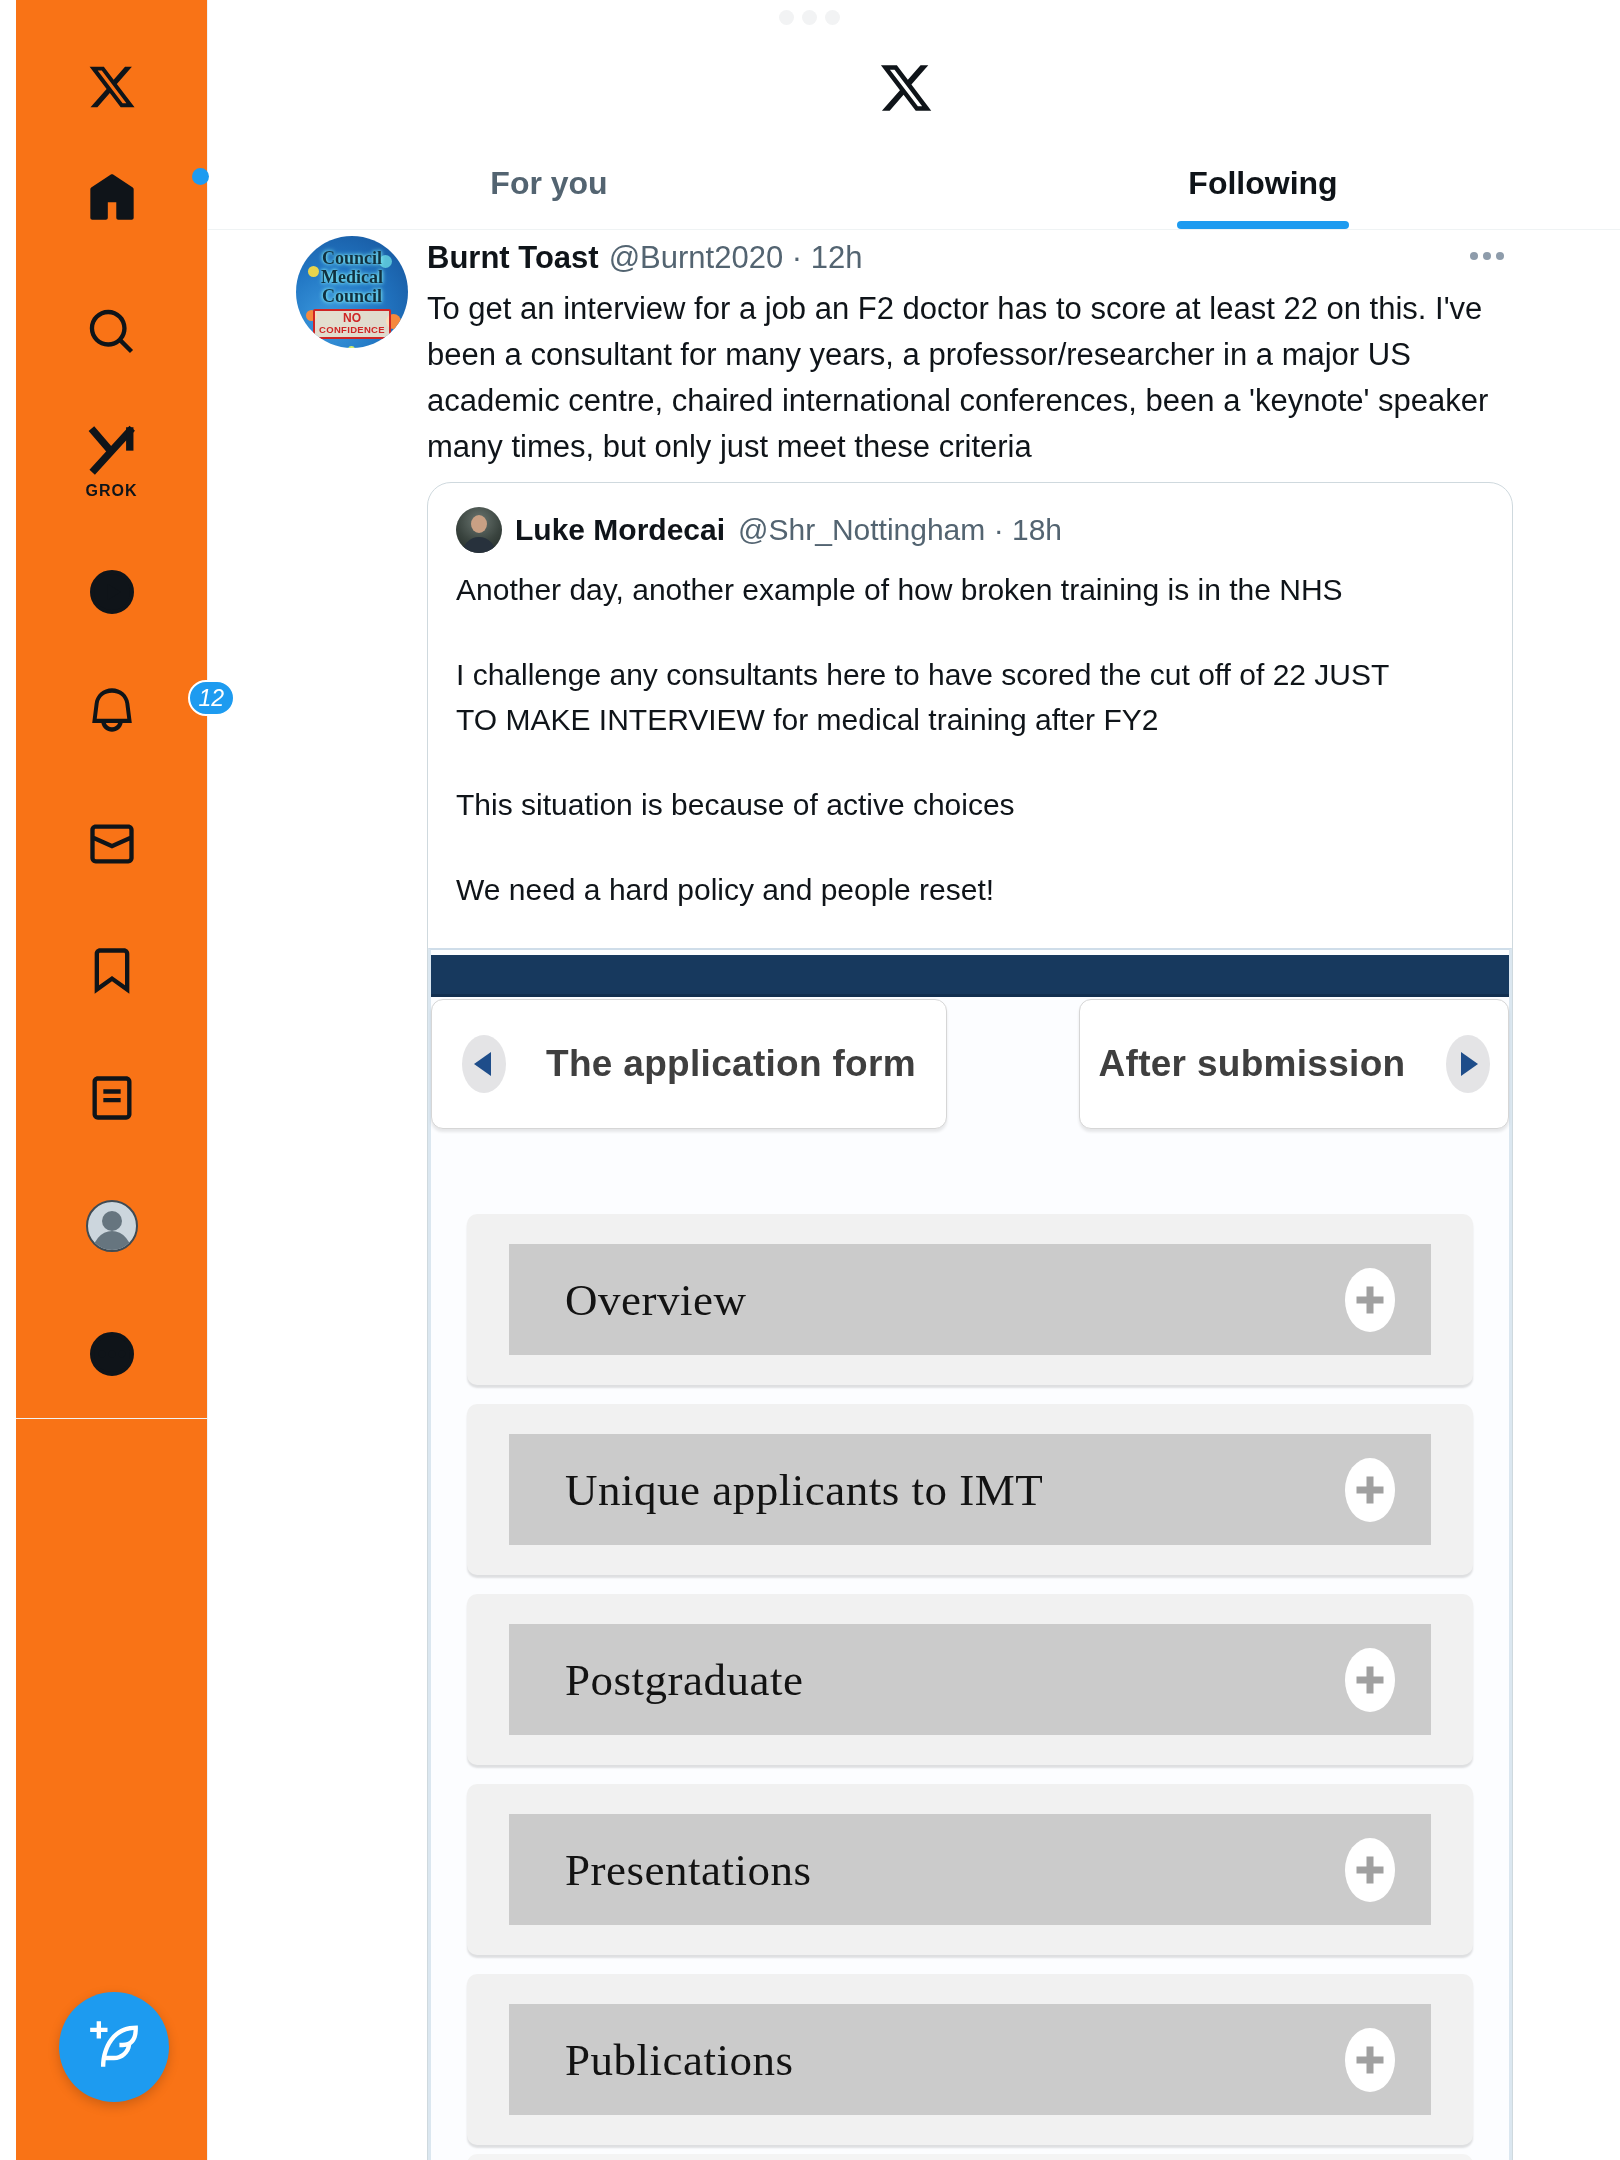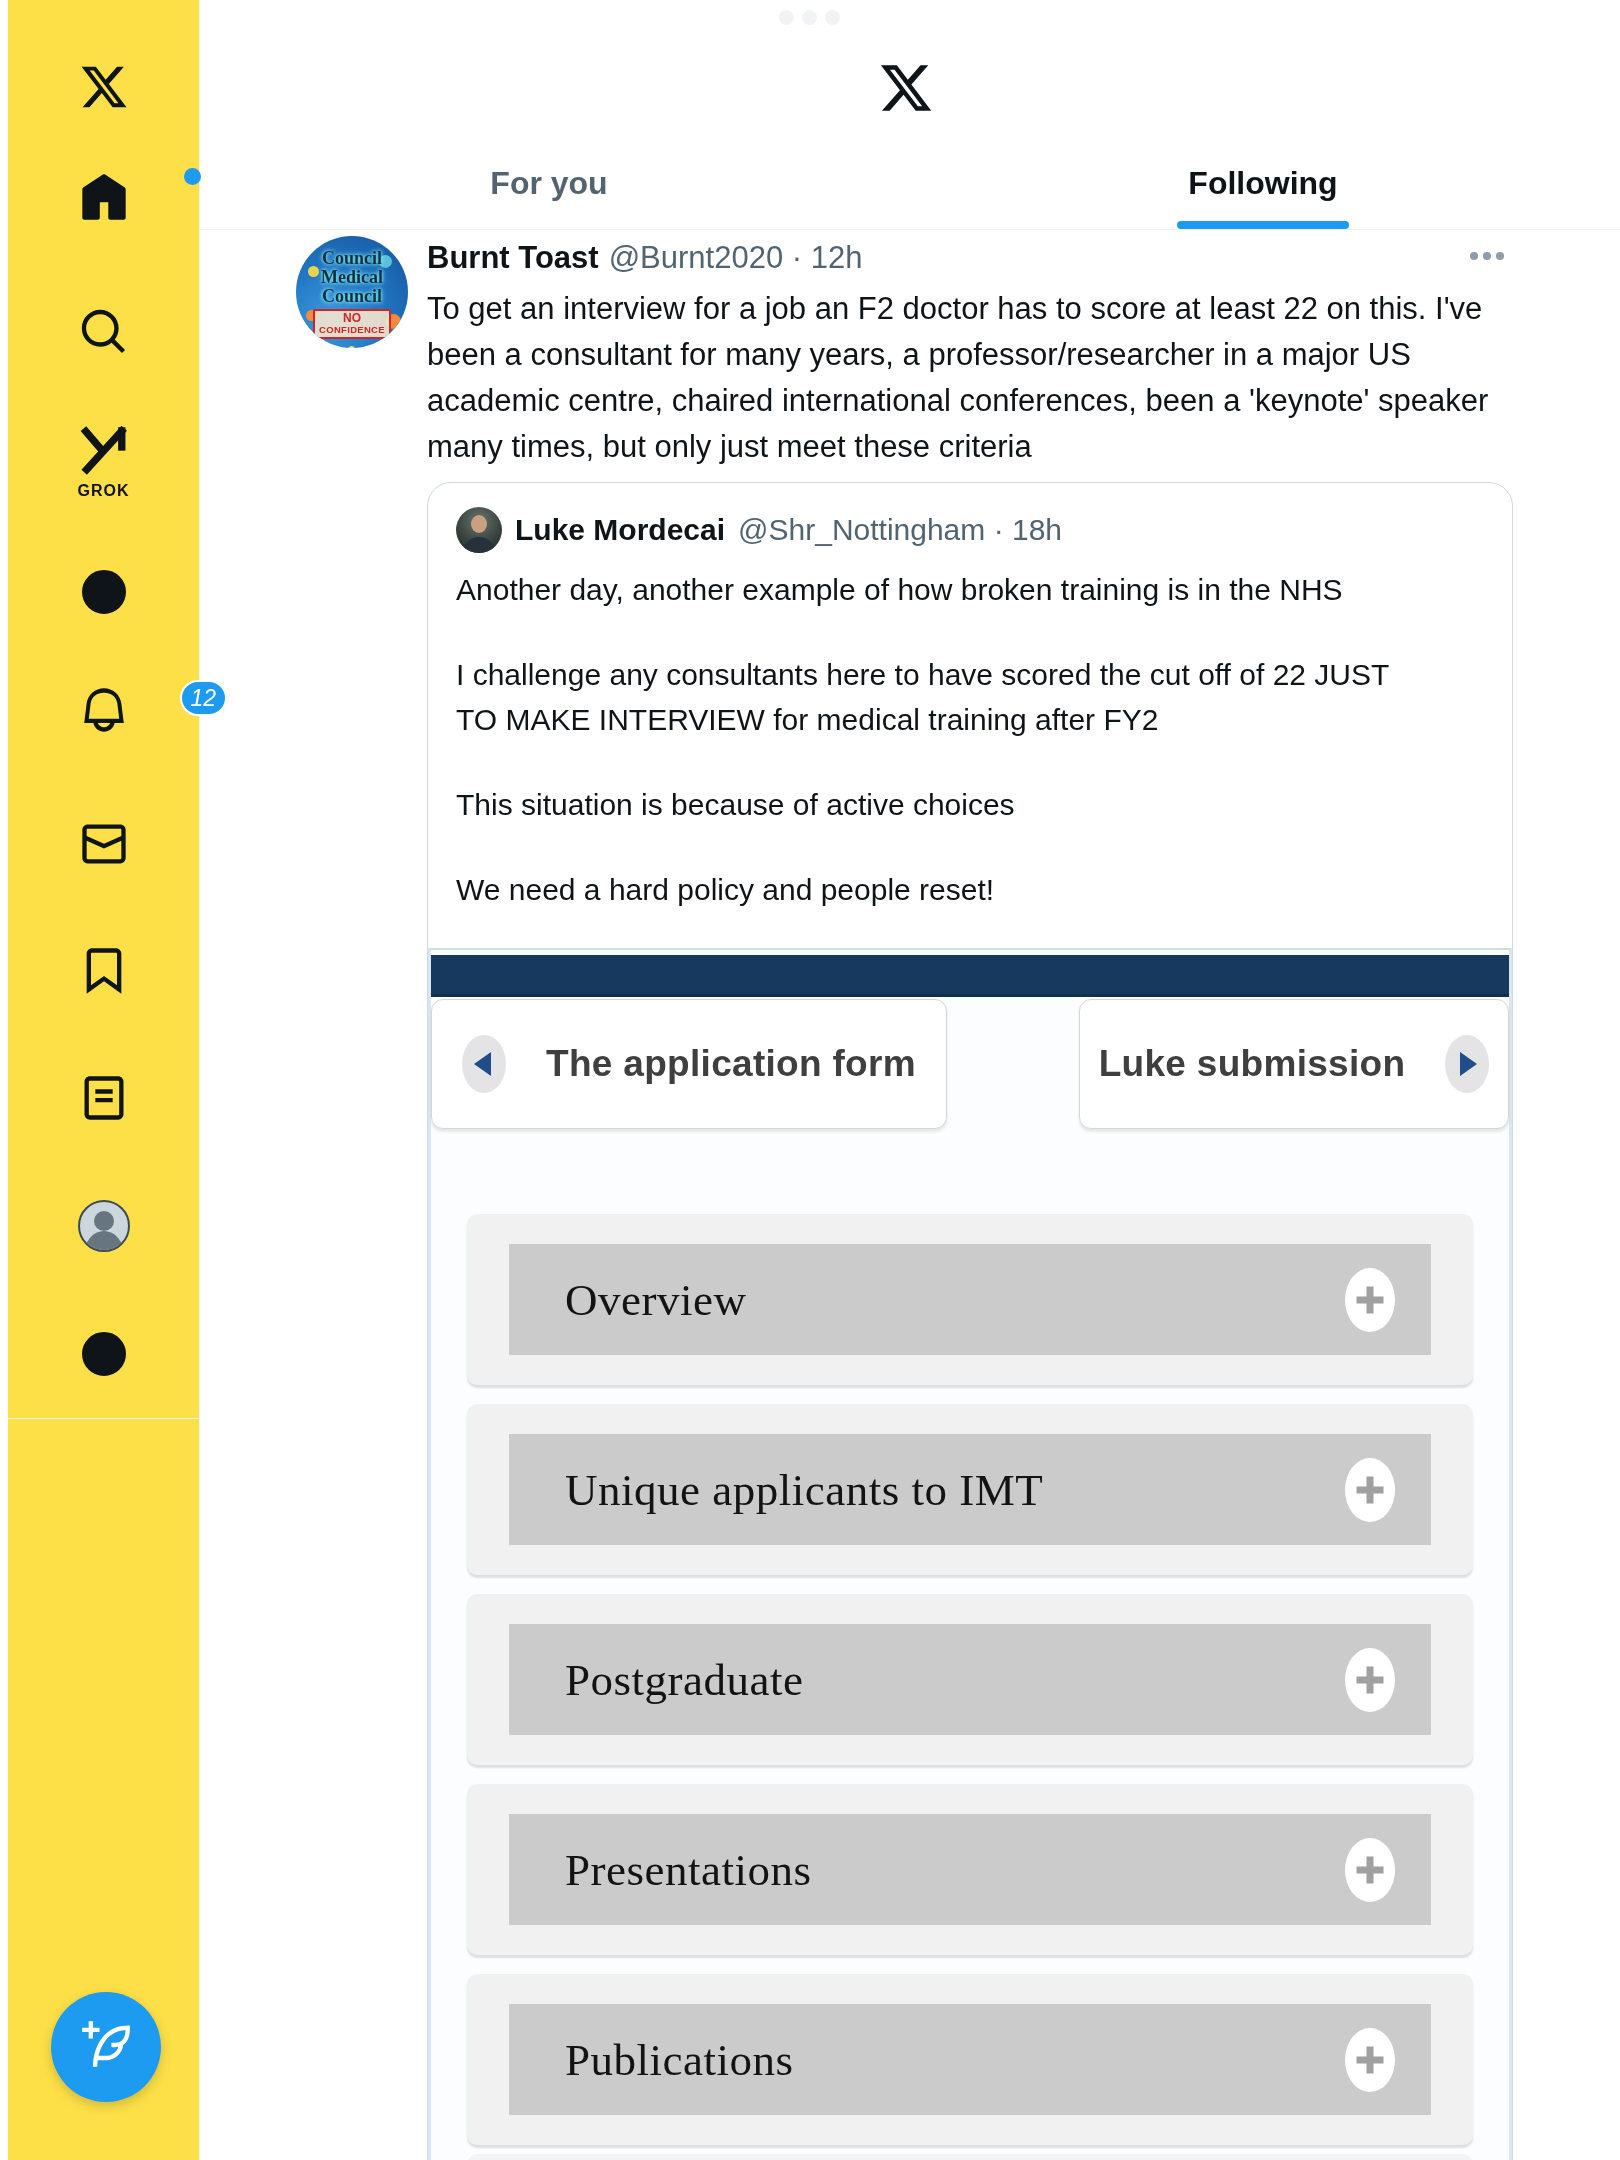--- a/index.html
+++ b/index.html
@@ -4,22 +4,22 @@
 <style>
   * { margin:0; padding:0; box-sizing:border-box; }
   html,body { width:1620px; height:2160px; background:#fff; overflow:hidden;
     font-family:"Liberation Sans","DejaVu Sans",sans-serif; color:#0f1419; }
 
   
   .ipad-dots { position:absolute; top:10px; left:779px; display:flex; gap:8px; z-index:20; }
   .ipad-dots span { width:15px; height:15px; border-radius:50%; background:#f2f3f4; }
 
   
-  .sidebar { position:absolute; left:8px; top:0; width:192px; height:2160px;
-    border-right:1px solid #eff3f4; background:#fde047; z-index:10; }
+  .sidebar { position:absolute; left:16px; top:0; width:192px; height:2160px;
+    border-right:1px solid #eff3f4; background:#f97316; z-index:10; }
   .side-item { position:absolute; left:0; width:191px; display:flex; justify-content:center; cursor:pointer; }
   .side-item svg { width:52px; height:52px; fill:#0f1419; }
   .pos-xlogo { top:62px; } .pos-xlogo svg { width:50px; height:50px; }
   .pos-home { top:172px; } .pos-search { top:306px; } .pos-grok { top:424px; }
   .pos-video { top:566px; } .pos-bell { top:684px; } .pos-mail { top:818px; }
   .pos-bookmark { top:944px; } .pos-lists { top:1072px; } .pos-profile { top:1200px; }
   .pos-more { top:1328px; }
   .grok-wrap { display:flex; flex-direction:column; align-items:center; }
   .grok-label { font-size:16px; font-weight:700; letter-spacing:1px; margin-top:2px; color:#0f1419; }
   .home-dot { position:absolute; left:106px; top:-4px; width:17px; height:17px;
@@ -304,21 +304,21 @@
         <div class="navy-bar"></div>
 
         <div class="embed-tabs">
           <div class="embed-tab left">
             <span class="arrow-oval">
                 <i class="tri-left"></i>
               </span>
             <span>The application form</span>
           </div>
           <div class="embed-tab right">
-            <span>Luke submission</span>
+            <span>After submission</span>
             <span class="arrow-oval">
                 <i class="tri-right"></i>
               </span>
           </div>
         </div>
 
         <div class="accordion">
           <div class="acc-card">
             <div class="acc-bar">
               <span class="acc-title">Overview</span>

